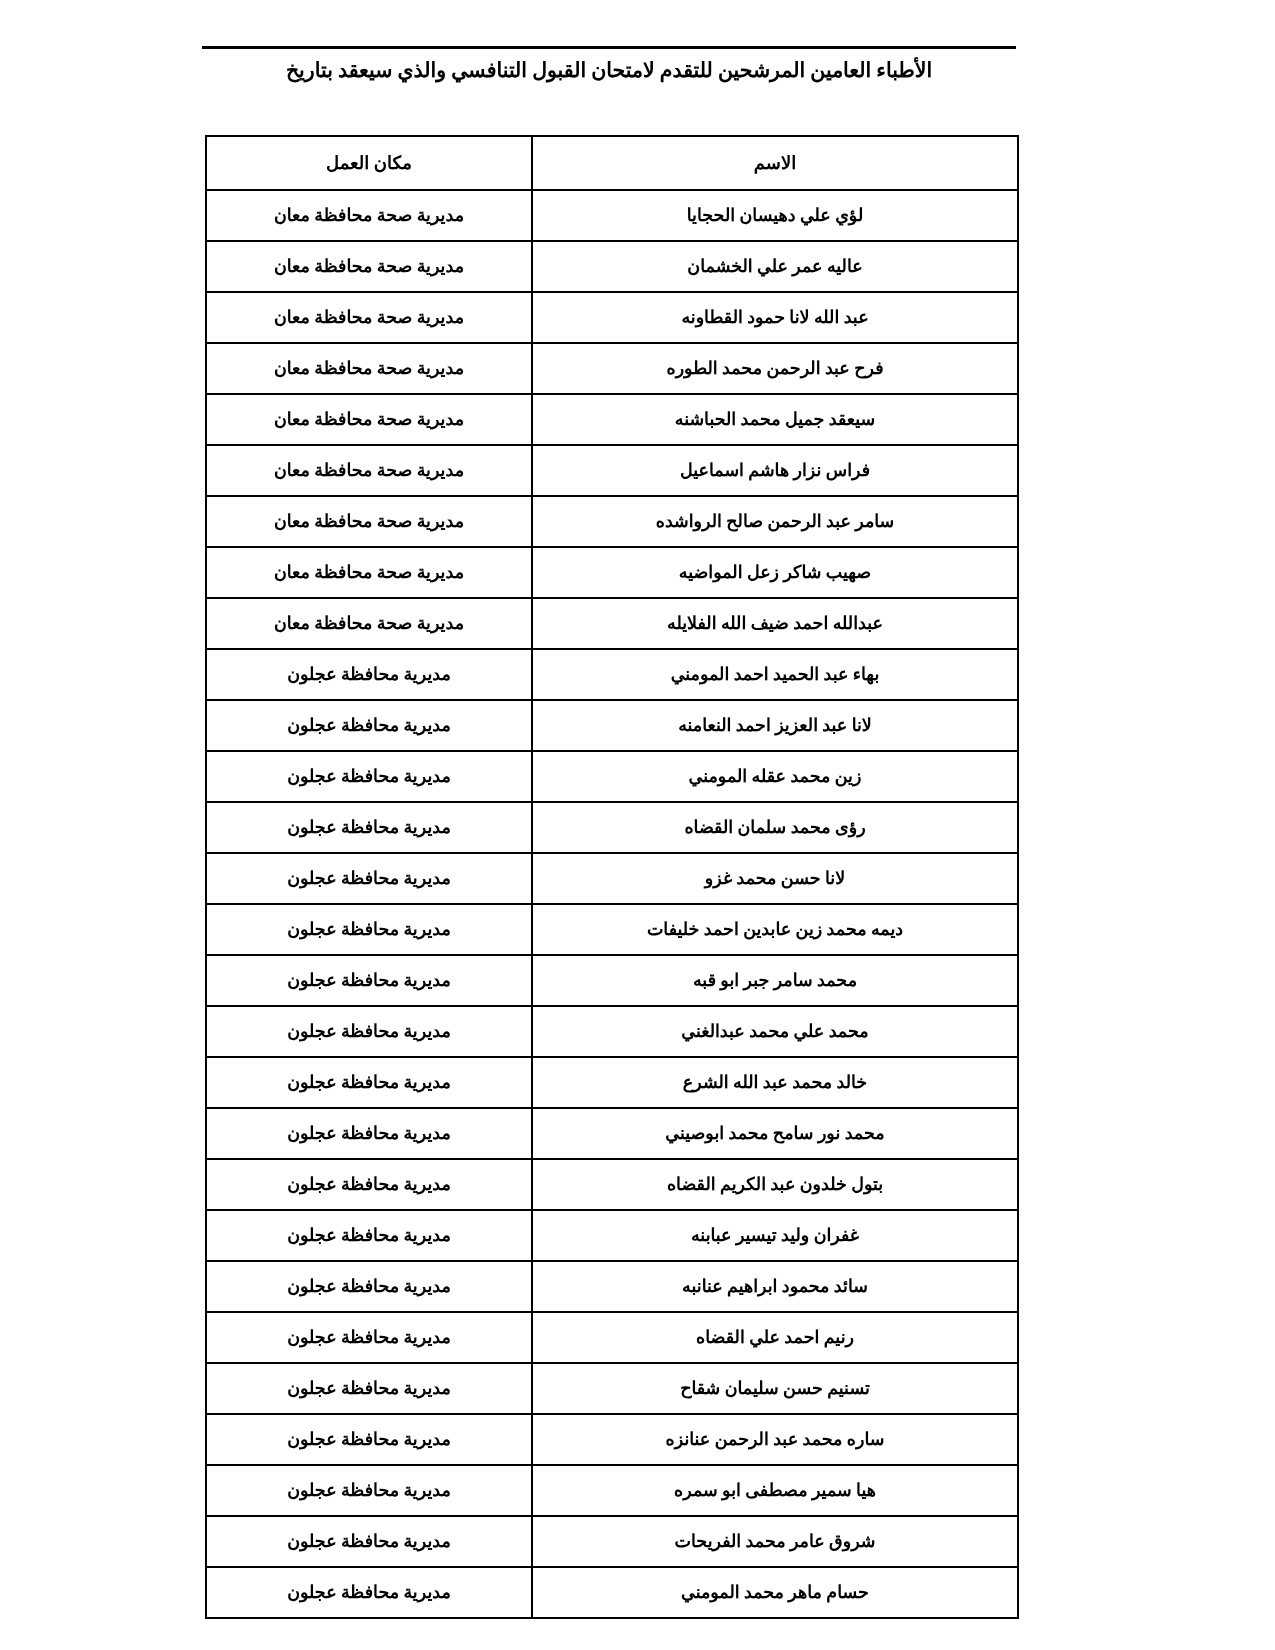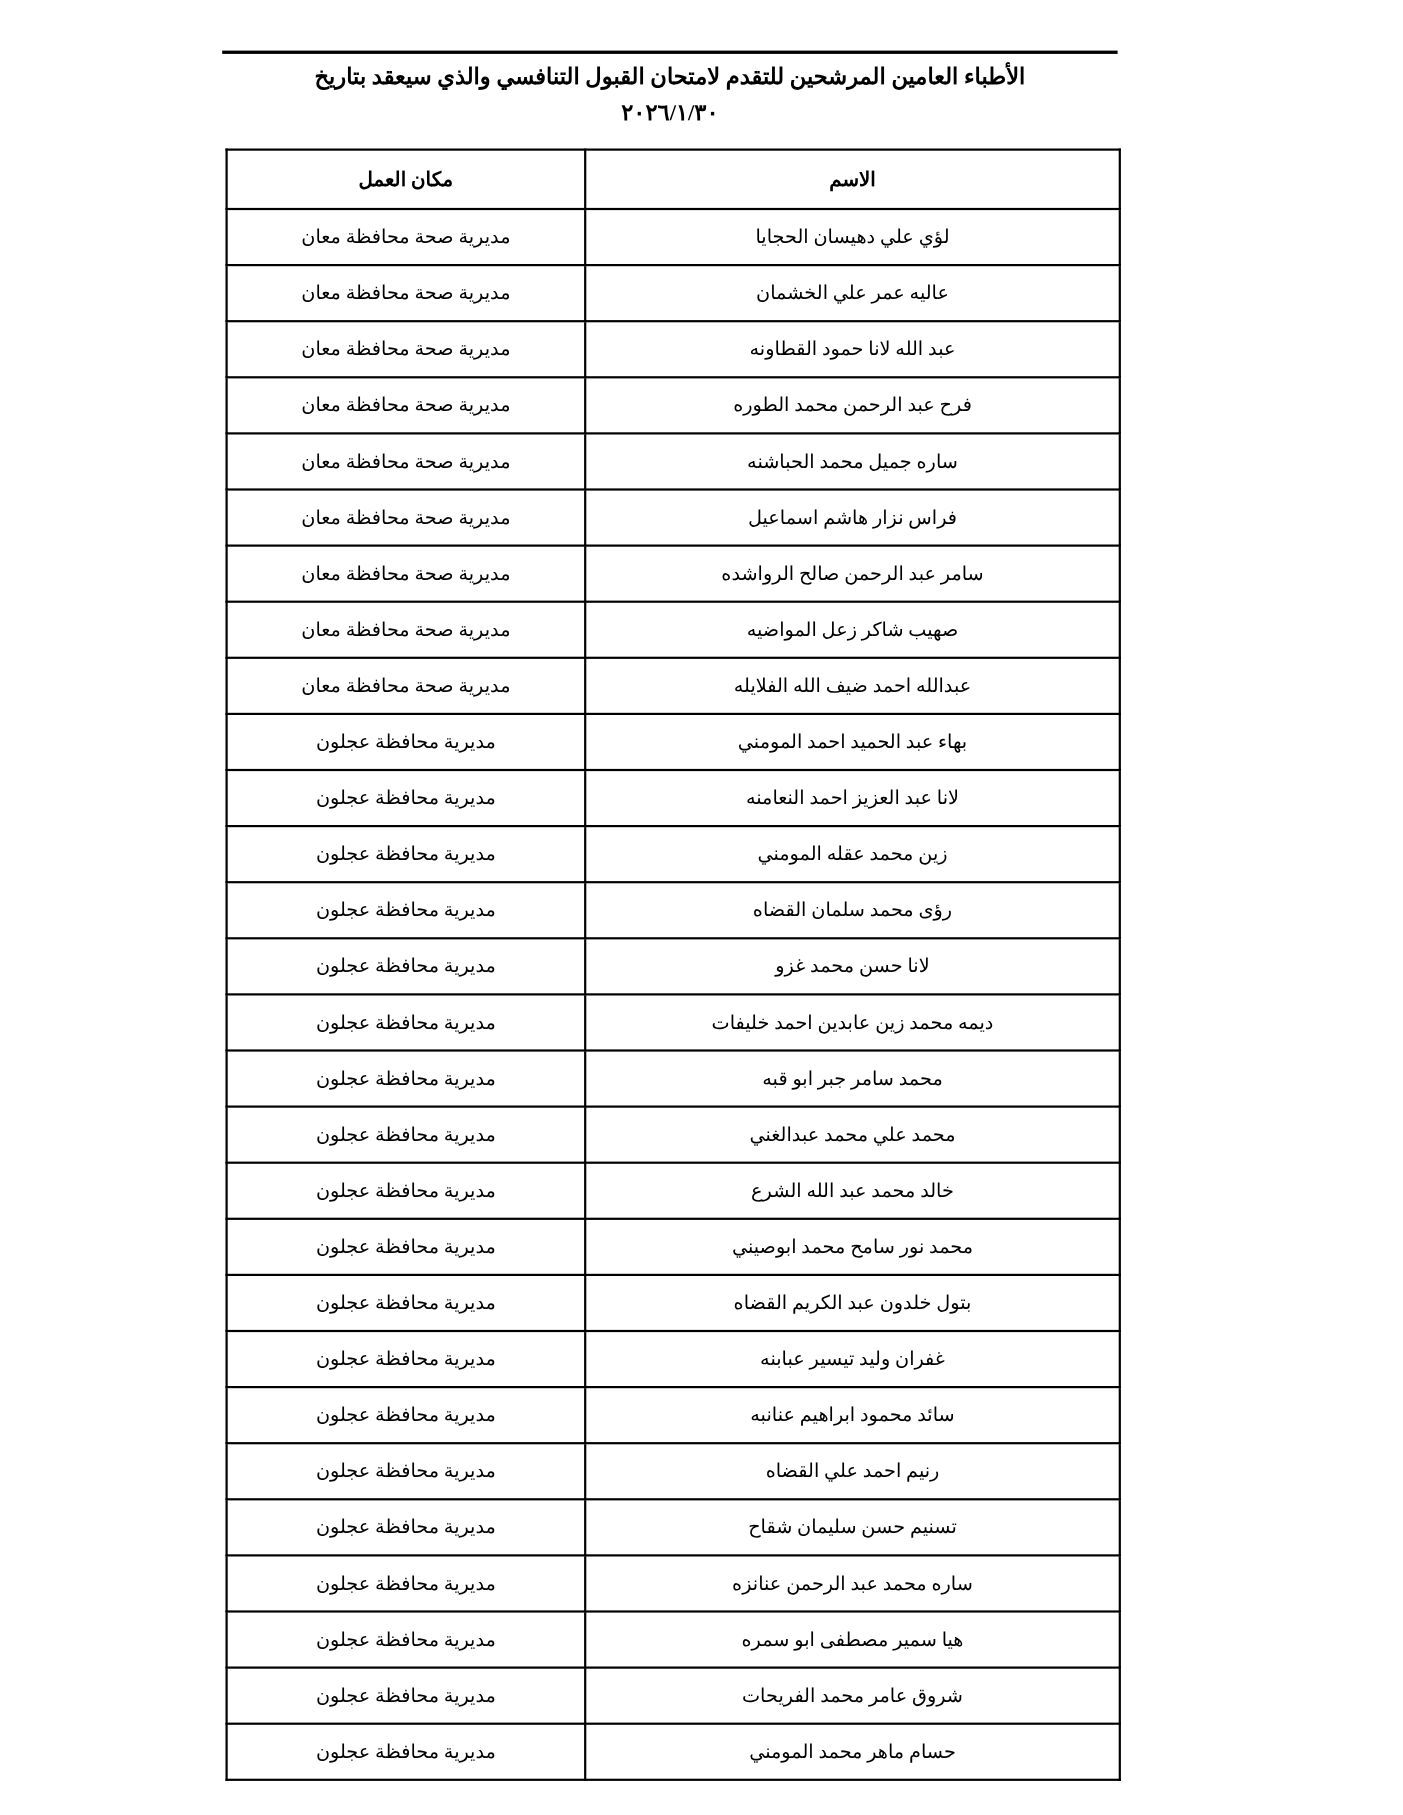--- a/index.html
+++ b/index.html
@@ -86,36 +86,35 @@
     overflow: hidden;
   }
 
   .candidates-table thead th {
     font-weight: bold;
     font-size: 18px;
     height: 52px;
   }
 
   .candidates-table tbody td {
-    font-weight: normal;
+    font-weight: bold;
   }
 
   .cell-name  { direction: rtl; }
   .cell-place { direction: rtl; }
 </style>
 </head>
 <body>
 
 <div class="page">
 
   <div class="top-rule"></div>
 
   <div class="doc-title">
     <span class="line">الأطباء العامين المرشحين للتقدم لامتحان القبول التنافسي والذي سيعقد بتاريخ</span>
-    <span class="line date-line">٢٠٢٦/١/٣٠</span>
   </div>
 
   <table class="candidates-table">
     <colgroup>
       <col class="col-name">
       <col class="col-place">
     </colgroup>
     <thead>
       <tr>
         <th class="cell-name">الاسم</th>
@@ -133,21 +132,21 @@
         </tr>
         <tr>
           <td class="cell-name">عبد الله لانا حمود القطاونه</td>
           <td class="cell-place">مديرية صحة محافظة معان</td>
         </tr>
         <tr>
           <td class="cell-name">فرح عبد الرحمن محمد الطوره</td>
           <td class="cell-place">مديرية صحة محافظة معان</td>
         </tr>
         <tr>
-          <td class="cell-name">ساره جميل محمد الحباشنه</td>
+          <td class="cell-name">سيعقد جميل محمد الحباشنه</td>
           <td class="cell-place">مديرية صحة محافظة معان</td>
         </tr>
         <tr>
           <td class="cell-name">فراس نزار هاشم اسماعيل</td>
           <td class="cell-place">مديرية صحة محافظة معان</td>
         </tr>
         <tr>
           <td class="cell-name">سامر عبد الرحمن صالح الرواشده</td>
           <td class="cell-place">مديرية صحة محافظة معان</td>
         </tr>

